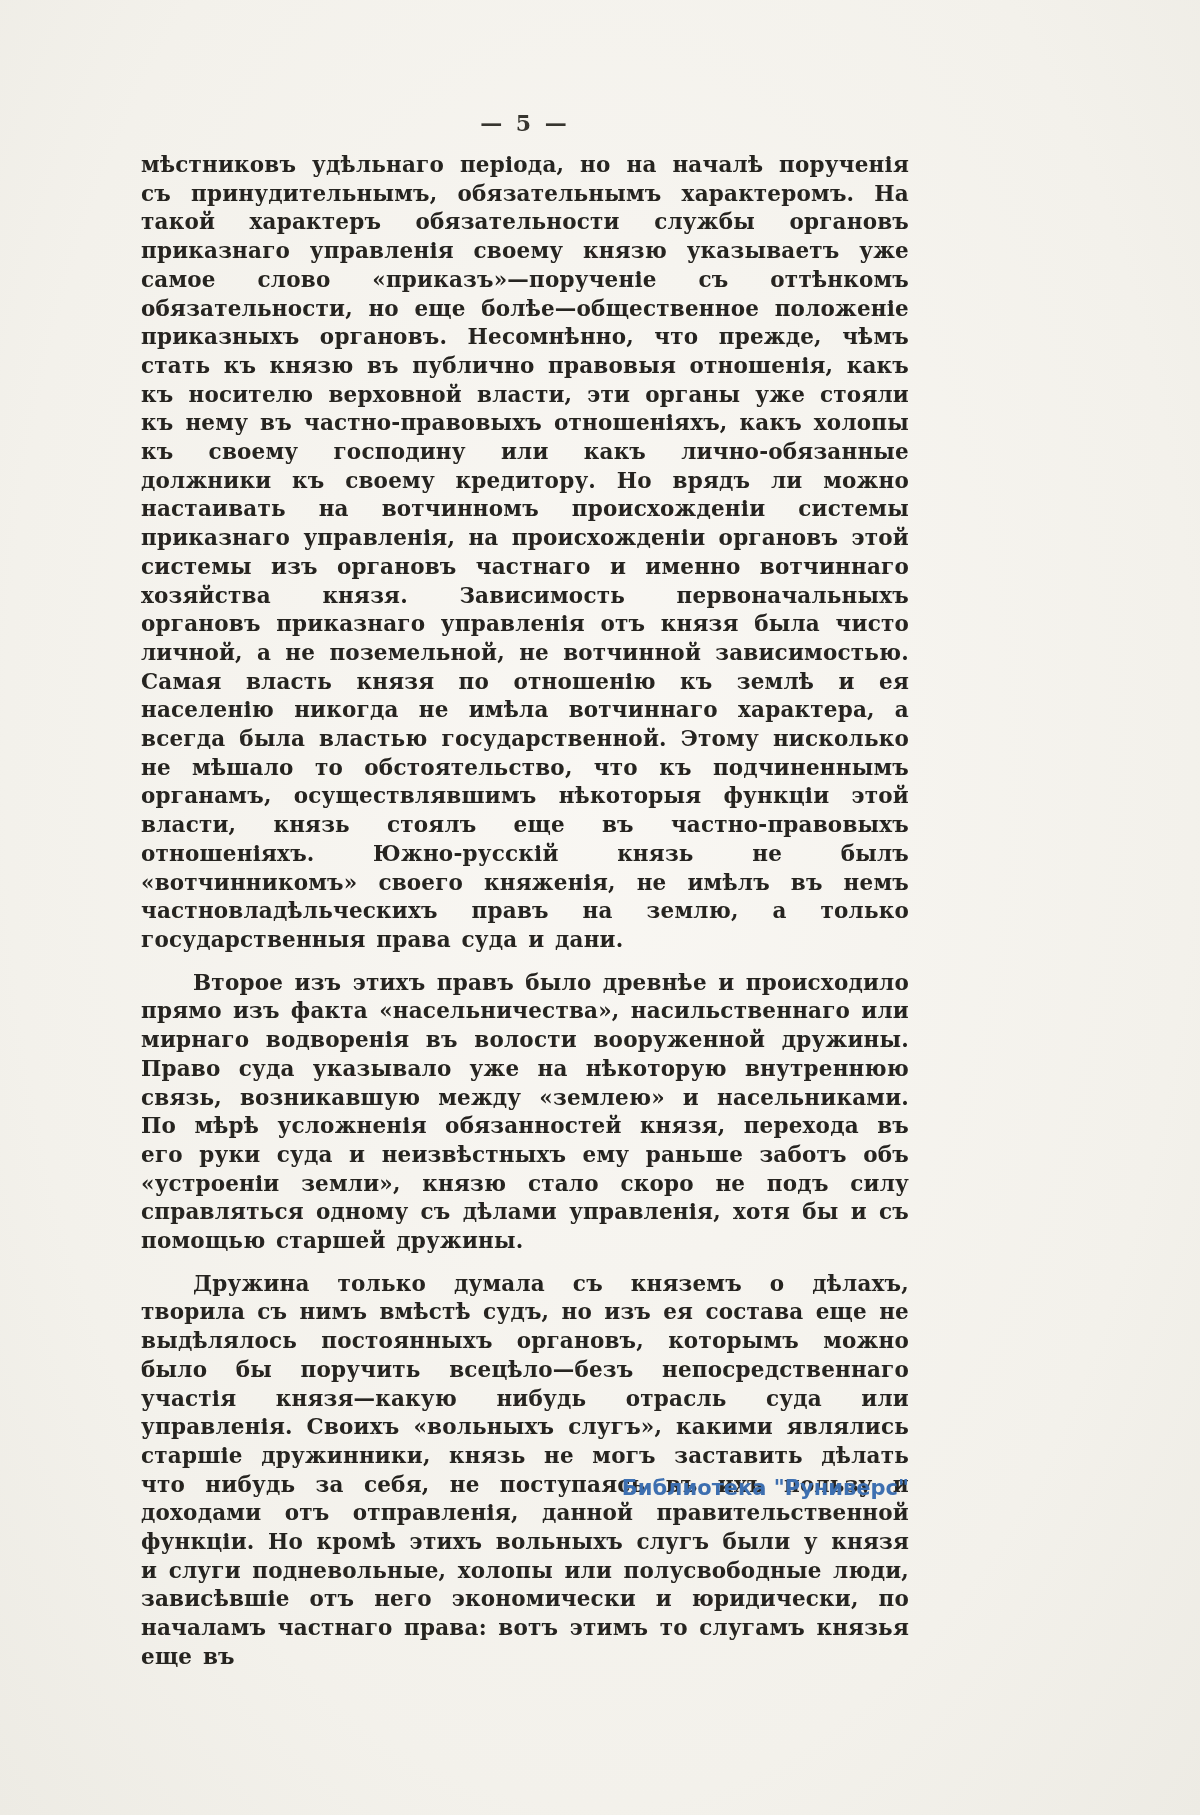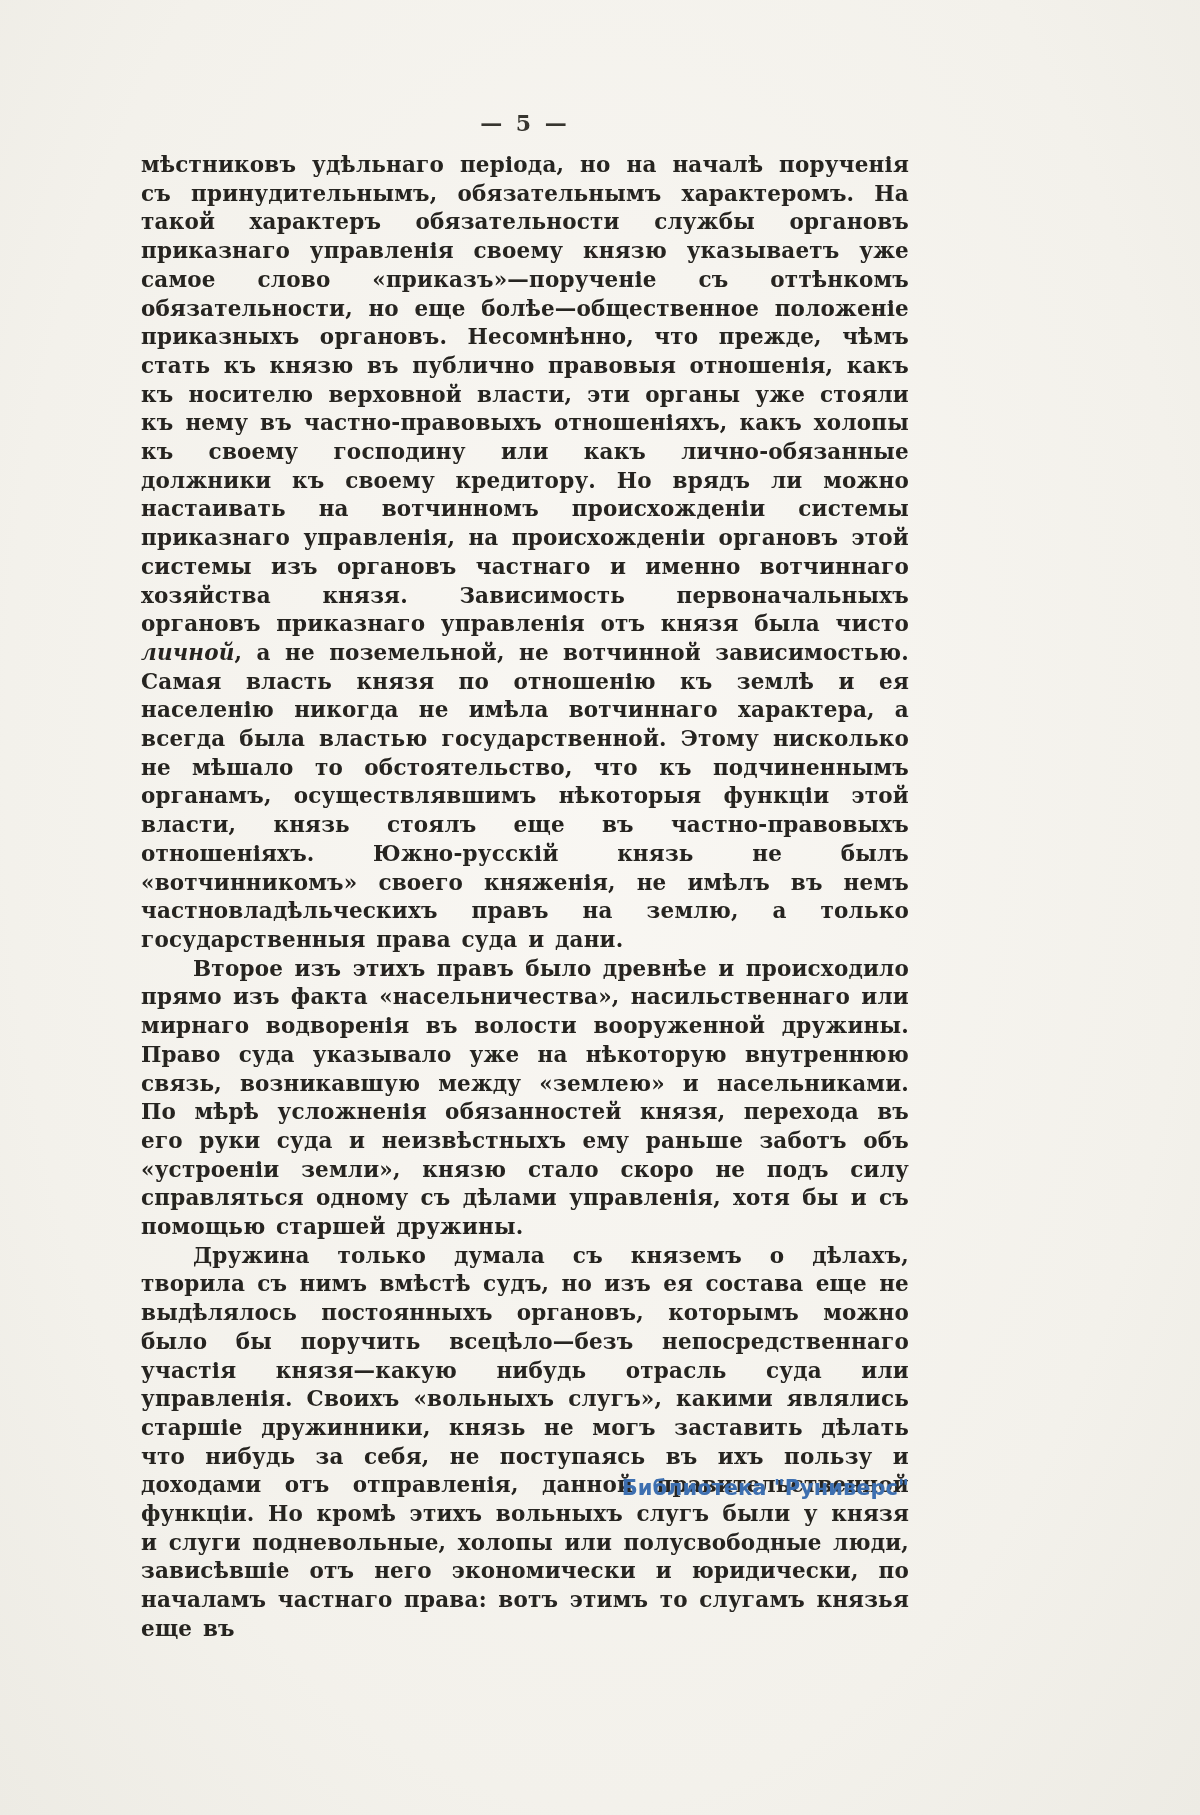--- a/index.html
+++ b/index.html
@@ -39,23 +39,23 @@
     text-align: justify;
     word-spacing: 3px;
     letter-spacing: 0.2px;
   }
   .para {
     margin: 0;
     padding: 0;
   }
   .para.indent {
     text-indent: 52px;
+    margin-top: 14px;
   }
   .em {
-    font-style: italic;
   }
   .watermark {
     position: absolute;
     top: 1476px;
     left: 141px;
     width: 768px;
     text-align: right;
     font-family: "DejaVu Sans", sans-serif;
     font-weight: 700;
     font-size: 21px;

